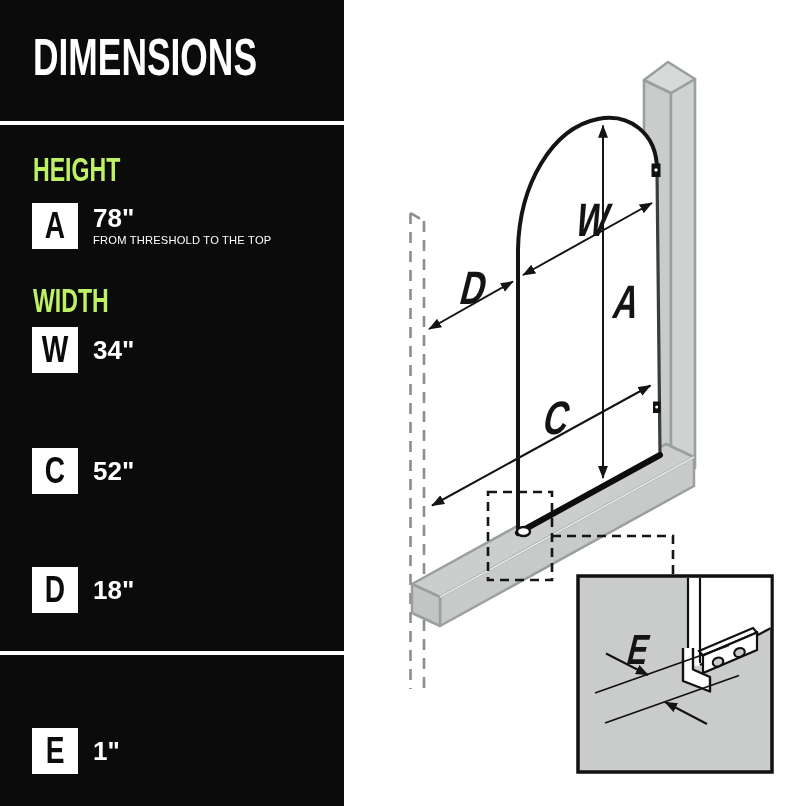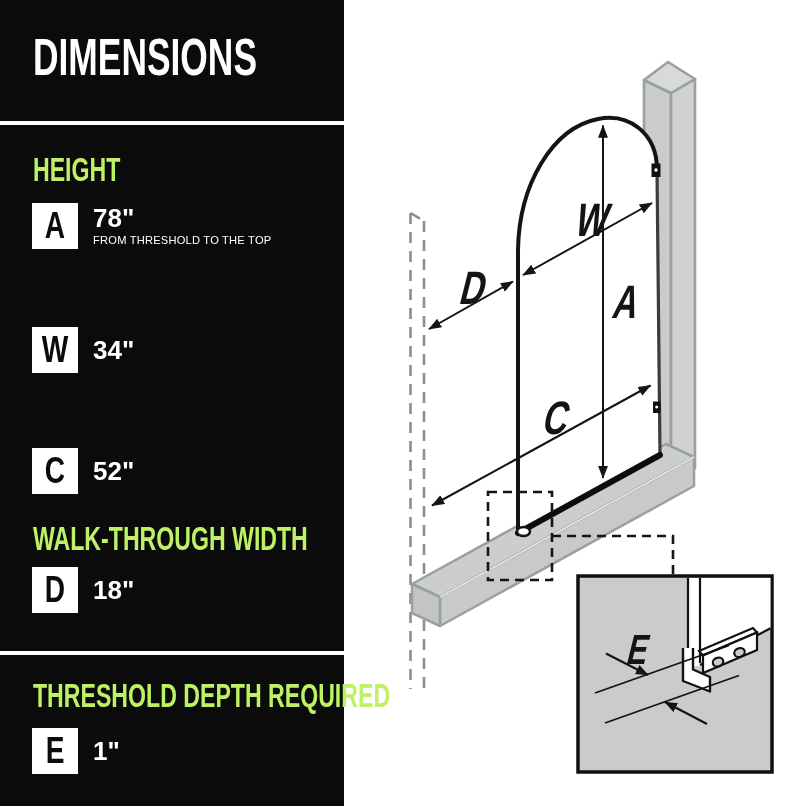--- a/index.html
+++ b/index.html
@@ -140,48 +140,45 @@
     <span class="condense">HEIGHT</span>
   </div>
   <div class="letter-box" style="top:203px">
     <span>A</span>
   </div>
   <div class="value-wrap" style="top:203px">
     <span class="value">78"</span>
     <span class="note">FROM THRESHOLD TO THE TOP</span>
   </div>
 
+  <div class="sec-label" style="top:283px">
+    <span class="condense">WIDTH</span>
+  </div>
   <div class="letter-box" style="top:327px">
     <span>W</span>
   </div>
   <div class="value-wrap" style="top:327px">
     <span class="value">34"</span>
   </div>
 
   <div class="letter-box" style="top:448px">
     <span>C</span>
   </div>
   <div class="value-wrap" style="top:448px">
     <span class="value">52"</span>
   </div>
 
-  <div class="sec-label" style="top:521px">
-    <span class="condense">WALK-THROUGH WIDTH</span>
-  </div>
   <div class="letter-box" style="top:567px">
     <span>D</span>
   </div>
   <div class="value-wrap" style="top:567px">
     <span class="value">18"</span>
   </div>
 
   <div class="divider" style="top:651px"></div>
 
-  <div class="sec-label" style="top:678px">
-    <span class="condense">THRESHOLD DEPTH REQUIRED</span>
-  </div>
   <div class="letter-box" style="top:728px">
     <span>E</span>
   </div>
   <div class="value-wrap" style="top:728px">
     <span class="value">1"</span>
   </div>
 </div>
 
 </body></html>

